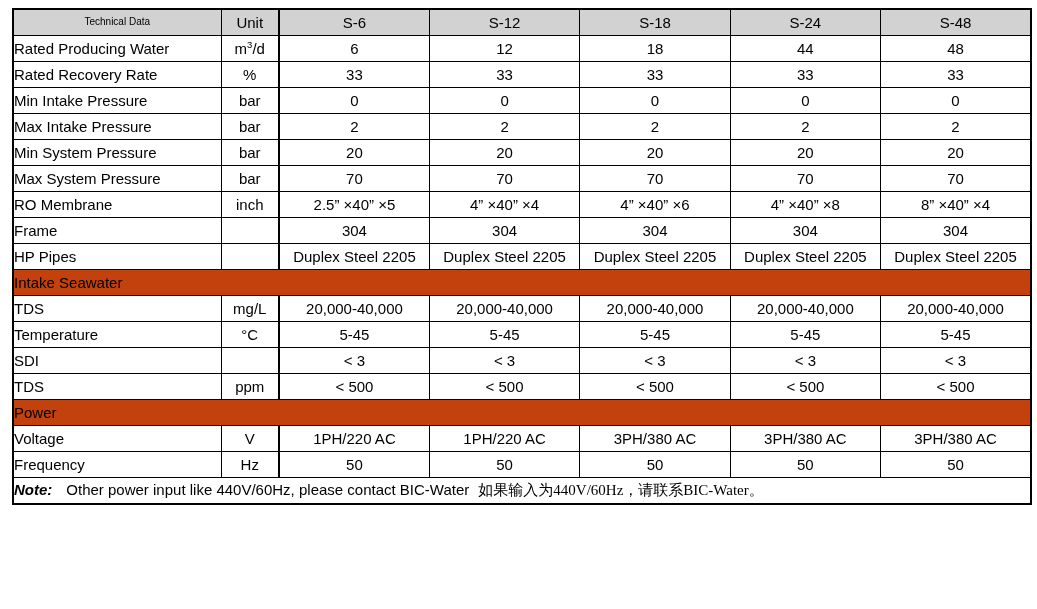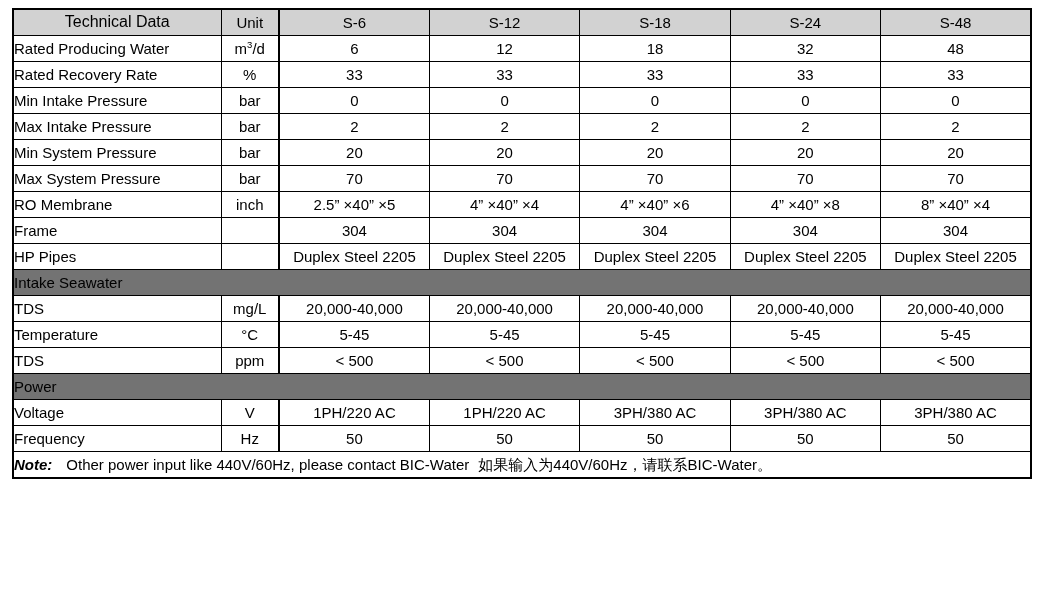--- a/index.html
+++ b/index.html
@@ -44,38 +44,38 @@
   
   table.spec .colsep-left { border-left: 2px solid #000; }
 
   .hdr-row th {
     background: #d2d2d2;
     font-weight: bold;
     text-align: center;
     height: 27px;
     font-size: 15.5px;
   }
-  .hdr-row th.name-h { font-size: 16px; }
+  .hdr-row th.name-h { font-size: 10px; }
 
   .name-cell {
     text-align: left;
     padding-left: 5px;
     font-size: 15px;
   }
   .unit-cell {
     text-align: center;
     font-size: 14.5px;
     margin-left: 21px;
   }
   .val-cell {
     text-align: center;
     font-size: 14.5px;
   }
   .section-row td {
-    background: #737373;
+    background: #c2410c;
     text-align: left;
     padding-left: 5px;
     font-weight: bold;
     font-size: 15px;
     height: 24px;
     border-left: 2px solid #000;
     border-right: 2px solid #000;
   }
   .note-row td {
     text-align: left;
@@ -84,21 +84,21 @@
     height: 28px;
     border-left: 2px solid #000;
     border-right: 2px solid #000;
     border-top: 2px solid #000;
     border-bottom: 2px solid #000;
   }
   .note-row .note-label { font-weight: bold; font-style: italic; }
   .note-gap { display: inline-block; width: 14px; }
   .note-gap-sm { display: inline-block; width: 9px; }
   sup { font-size: 9.5px; vertical-align: super; line-height: 0; }
-  .cjk { font-family: Liberation Sans, sans-serif; }
+  .cjk { font-family: Liberation Serif, serif; }
 </style>
 </head>
 <body>
 
 <div id="sheet">
   <table class="spec">
     <colgroup>
       <col class="c-name">
         <col class="c-unit">
       <col class="c-model">
@@ -118,21 +118,21 @@
         <th>S-48</th>
       </tr>
     </thead>
     <tbody id="tbody">
         <tr>
           <td class="name-cell">Rated Producing Water</td>
           <td class="unit-cell">m<sup>3</sup>/d</td>
           <td class="val-cell colsep-left">6</td>
           <td class="val-cell">12</td>
           <td class="val-cell">18</td>
-          <td class="val-cell">32</td>
+          <td class="val-cell">44</td>
           <td class="val-cell">48</td>
         </tr>
         <tr>
           <td class="name-cell">Rated Recovery Rate</td>
           <td class="unit-cell">%</td>
           <td class="val-cell colsep-left">33</td>
           <td class="val-cell">33</td>
           <td class="val-cell">33</td>
           <td class="val-cell">33</td>
           <td class="val-cell">33</td>
@@ -213,20 +213,29 @@
           <td class="val-cell">20,000-40,000</td>
         </tr>
         <tr>
           <td class="name-cell">Temperature</td>
           <td class="unit-cell">°C</td>
           <td class="val-cell colsep-left">5-45</td>
           <td class="val-cell">5-45</td>
           <td class="val-cell">5-45</td>
           <td class="val-cell">5-45</td>
           <td class="val-cell">5-45</td>
+        </tr>
+        <tr>
+          <td class="name-cell">SDI</td>
+          <td class="unit-cell"></td>
+          <td class="val-cell colsep-left">&lt; 3</td>
+          <td class="val-cell">&lt; 3</td>
+          <td class="val-cell">&lt; 3</td>
+          <td class="val-cell">&lt; 3</td>
+          <td class="val-cell">&lt; 3</td>
         </tr>
         <tr>
           <td class="name-cell">TDS</td>
           <td class="unit-cell">ppm</td>
           <td class="val-cell colsep-left">&lt; 500</td>
           <td class="val-cell">&lt; 500</td>
           <td class="val-cell">&lt; 500</td>
           <td class="val-cell">&lt; 500</td>
           <td class="val-cell">&lt; 500</td>
         </tr>

